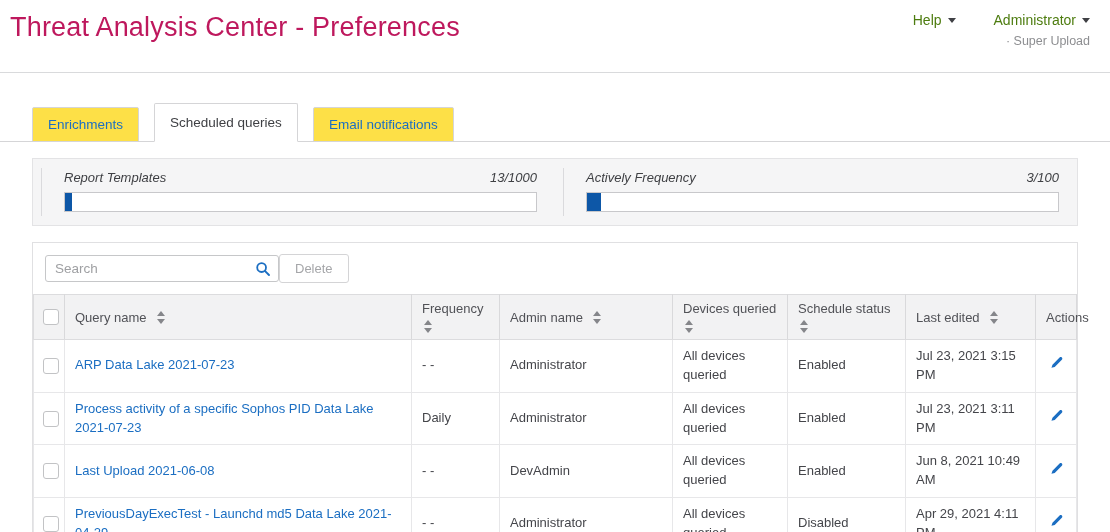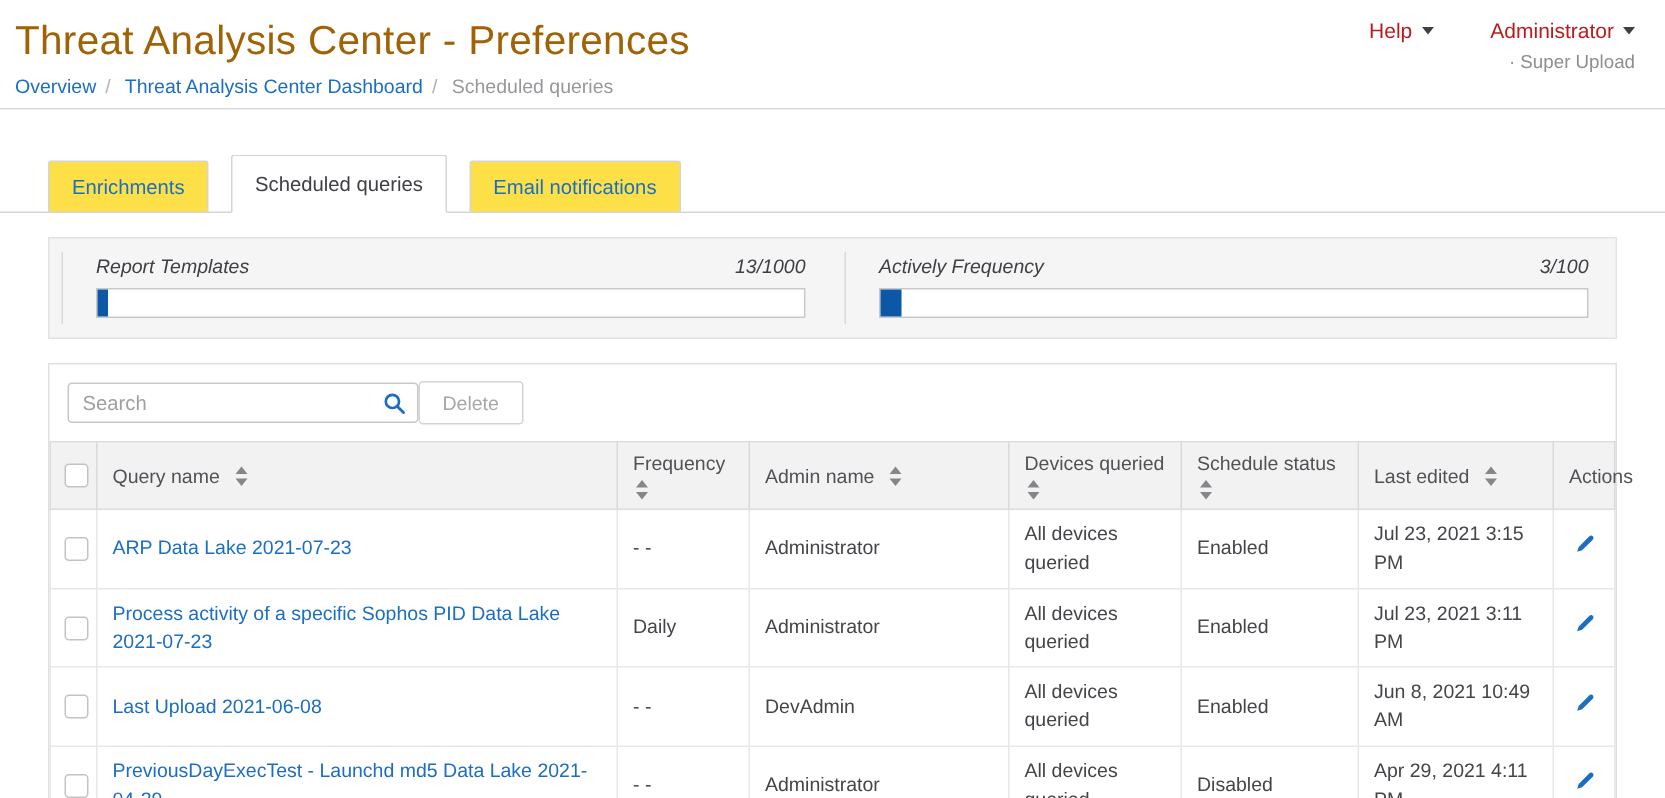--- a/index.html
+++ b/index.html
@@ -1,28 +1,28 @@
 <!DOCTYPE html>
 <html><head>
 <meta charset="utf-8">
 <style>
   * { margin:0; padding:0; box-sizing:border-box; }
   html,body { width:1110px; height:532px; overflow:hidden; background:#fff;
     font-family:"Liberation Sans","DejaVu Sans",sans-serif; color:#44454a; }
 
   
   .page-header { position:relative; height:73px; border-bottom:1px solid #d9dadc; padding:12px 20px 0 10px; }
-  .page-title { font-size:27px; font-weight:500; color:#a16207; letter-spacing:.2px; }
+  .page-title { font-size:27px; font-weight:500; color:#be185d; letter-spacing:.2px; }
   .breadcrumb { margin-top:7px; font-size:13px; }
   .crumb-wrap .sep { color:#b0b1b4; margin:0 6px; }
   .crumb-wrap:last-child .sep { display:none; }
   .crumb { color:#97989b; text-decoration:none; }
   .crumb.link { color:#1b6ec2; cursor:pointer; }
   .header-right { position:absolute; top:12px; right:20px; text-align:right; }
-  .menus { display:flex; gap:38px; justify-content:center; font-size:14px; color:#b91c1c; }
+  .menus { display:flex; gap:38px; justify-content:center; font-size:14px; color:#4d7c0f; }
   .menu { cursor:pointer; display:inline-flex; align-items:center; gap:6px; }
   .caret { width:0; height:0; border-left:4px solid transparent; border-right:4px solid transparent; border-top:5px solid #3f4044; display:inline-block; }
   .role { margin-top:6px; font-size:12.5px; color:#8d8e91; }
 
   
   .tabbar { display:flex; gap:15px; align-items:flex-end; padding-left:32px; margin-top:30px; border-bottom:1px solid #d5d5d7; }
   .tab { height:35px; display:flex; align-items:center; padding:0 15px; background:#fde047;
     border:1px solid #d5d5d7; border-radius:2px 2px 0 0; margin-bottom:-1px;
     font-size:13.5px; color:#1b6ec2; cursor:pointer; white-space:nowrap; }
   .tab.active { height:39px; background:#fff; color:#3f4044; border-bottom:1px solid #fff; }
@@ -62,29 +62,20 @@
   input[type=checkbox] { appearance:none; -webkit-appearance:none; width:16px; height:16px;
     border:1px solid #c2c3c5; border-radius:3px; background:#fff; cursor:pointer; display:block; }
   td.actions { text-align:center; }
   .edit { cursor:pointer; display:inline-block; }
 </style>
 </head>
 <body>
 
 <header class="page-header">
   <div class="page-title">Threat Analysis Center - Preferences</div>
-  <nav class="breadcrumb">
-    
-  
-      <span class="crumb-wrap"><a class="crumb link">Overview</a><span class="sep">/</span></span>
-    
-      <span class="crumb-wrap"><a class="crumb link">Threat Analysis Center Dashboard</a><span class="sep">/</span></span>
-    
-      <span class="crumb-wrap"><a class="crumb">Scheduled queries</a></span>
-    </nav>
   <div class="header-right">
     <div class="menus">
       <span class="menu">
           <span>Help</span>
           <i class="caret"></i>
         </span>
       <span class="menu">
           <span>Administrator</span>
           <i class="caret"></i>
         </span>

